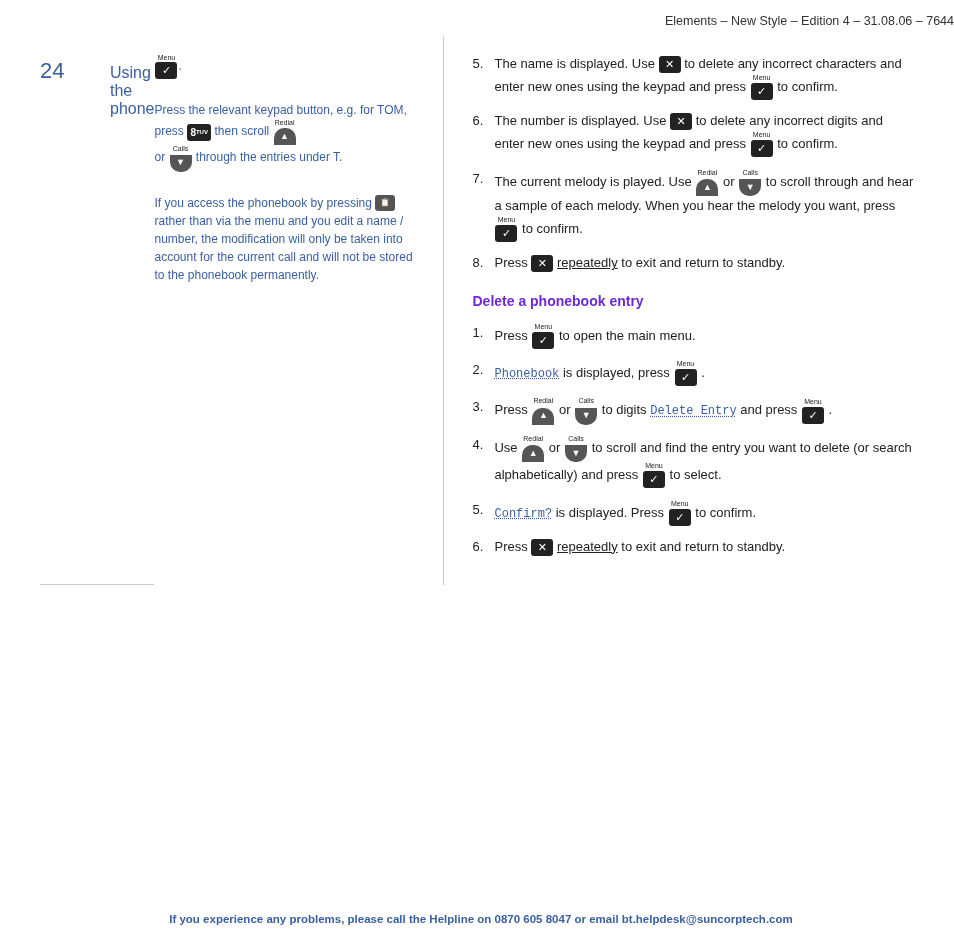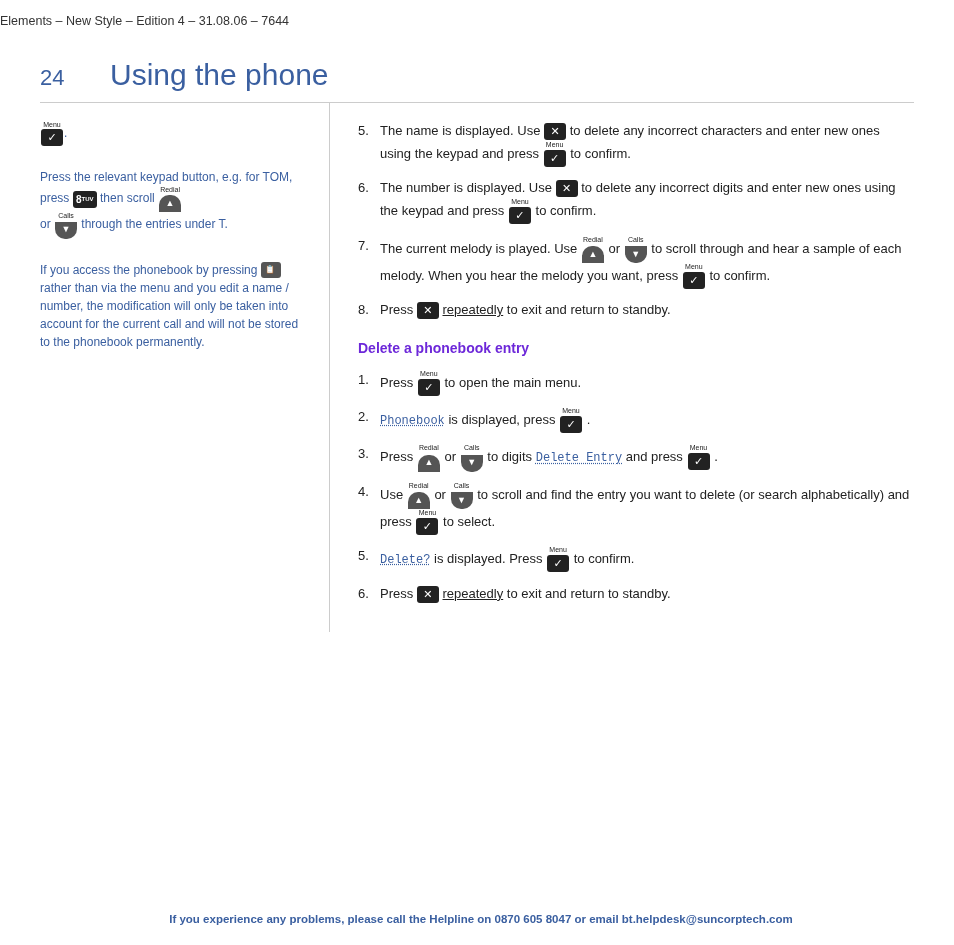--- a/index.html
+++ b/index.html
@@ -7,51 +7,50 @@
       background: #fff;
       font-family: 'Arial', sans-serif;
       font-size: 13px;
       color: #222;
       width: 954px;
       min-height: 945px;
       position: relative;
     }
 
     .page-header {
-      text-align: left;
+      text-align: right;
       padding: 14px 0 8px 0;
       font-size: 12.5px;
       color: #333;
       border-bottom: none;
     }
 
     .page-layout {
       display: flex;
-      flex-direction: column;
       padding: 0 40px;
     }
 
     .chapter-header {
       display: flex;
       align-items: baseline;
       gap: 30px;
       padding: 22px 0 10px 0;
       border-bottom: 1px solid #ccc;
       margin-bottom: 0;
     }
 
     .chapter-number {
       font-size: 22px;
       color: #3a5fa0;
       font-weight: normal;
       min-width: 40px;
     }
 
     .chapter-title {
-      font-size: 30px;
+      font-size: 16px;
       color: #3a5fa0;
       font-weight: normal;
     }
 
     .content-area {
       display: flex;
       flex-direction: row;
       margin-top: 0;
     }
 
@@ -445,21 +444,21 @@
               <span class="above-text">Menu</span>
               <span class="btn-body">✓</span>
             </span>
             <span>to select.</span>
           </span>
         </li>
 
         <li>
           <span class="list-number">5.</span>
           <span class="list-content">
-            <span class="confirm-display">Delete?</span>
+            <span class="confirm-display">Confirm?</span>
             <span>is displayed. Press</span>
             <span class="inline-key-wrap">
               <span class="above-text">Menu</span>
               <span class="btn-body">✓</span>
             </span>
             <span>to confirm.</span>
           </span>
         </li>
 
         <li>

